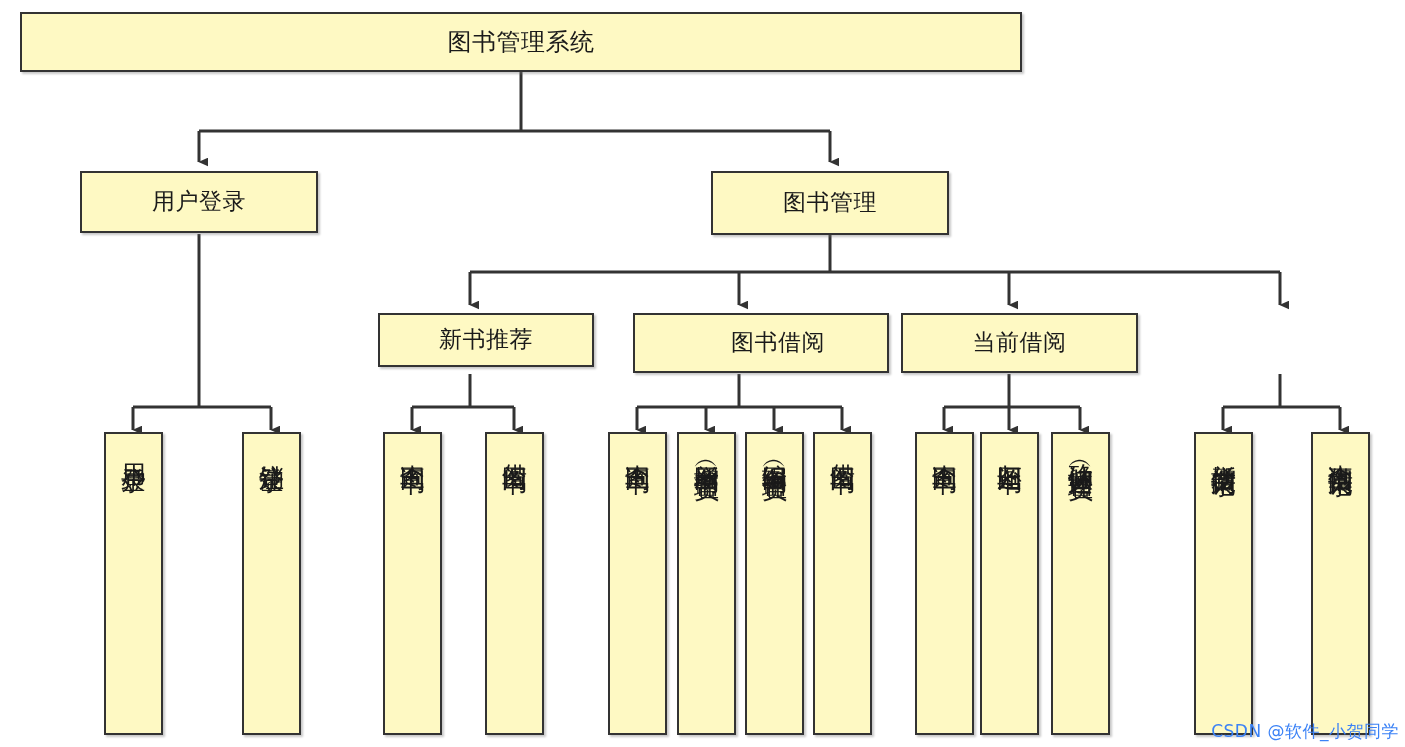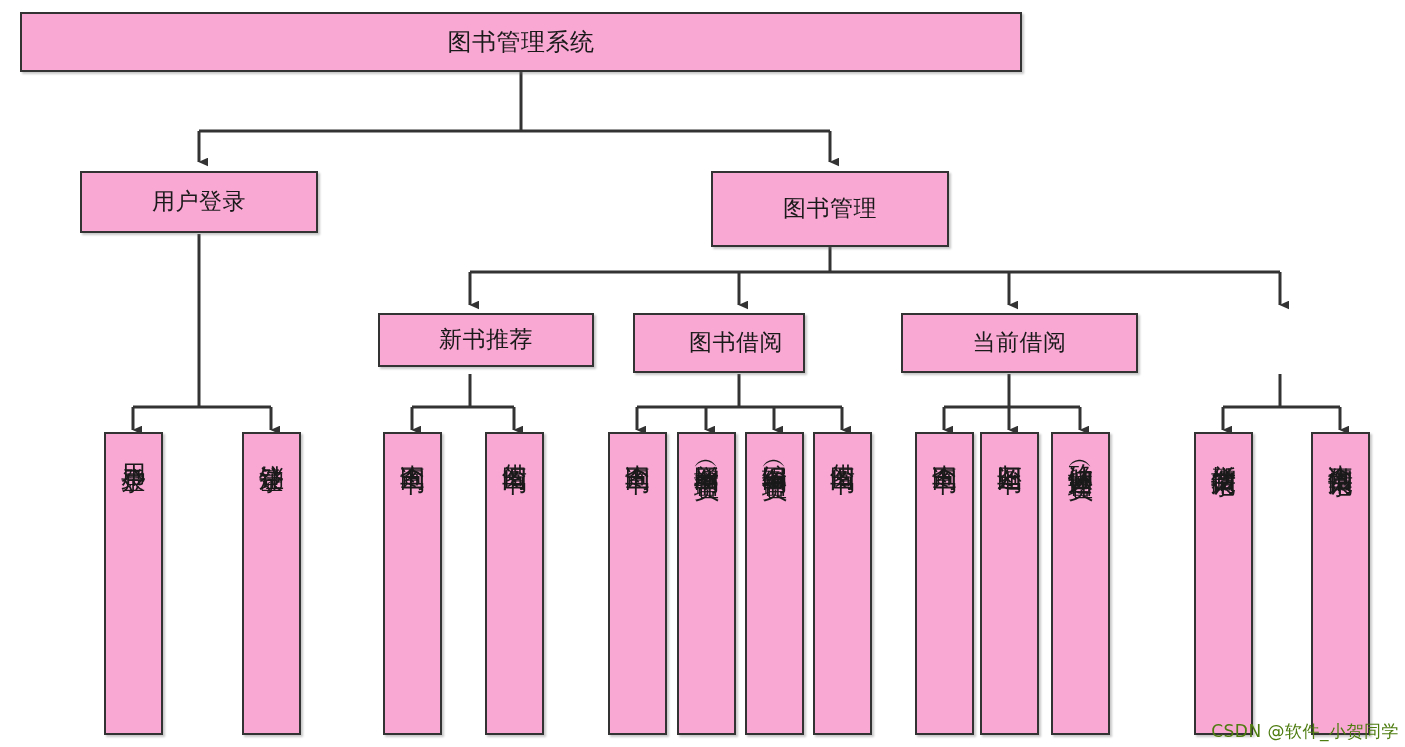--- a/index.html
+++ b/index.html
@@ -22,21 +22,21 @@
     position: absolute;
     left: 0;
     top: 0;
     width: 1405px;
     height: 747px;
     pointer-events: none;
   }
   .node {
     position: absolute;
     box-sizing: border-box;
-    background: #f9a8d4;
+    background: #fef9c3;
     border: 2px solid #333333;
     box-shadow: 2px 2px 2px rgba(120,120,120,0.40);
     display: flex;
     align-items: center;
     justify-content: center;
     color: #1a1a1a;
   }
   .node-label {
     display: block;
     text-align: center;
@@ -63,21 +63,21 @@
     font-size: 25px;
     line-height: 1.0;
     letter-spacing: 2px;
     white-space: nowrap;
   }
   .watermark {
     position: absolute;
     right: 6px;
     bottom: 4px;
     font-size: 17px;
-    color: #4d7c0f;
+    color: #3b82f6;
     font-family: "DejaVu Sans", "Liberation Sans", sans-serif;
     white-space: nowrap;
     letter-spacing: 0.5px;
   }
 </style>
 </head>
 <body>
 
 <div id="diagram-root">
 
@@ -147,29 +147,29 @@
   </svg>
 
   <div class="node root horizontal" style="left:20px; top:12px; width:1002px; height:60px;">
     <span class="node-label">图书管理系统</span>
   </div>
 
   <div class="node horizontal" style="left:80px; top:171px; width:238px; height:62px;">
     <span class="node-label">用户登录</span>
   </div>
 
-  <div class="node horizontal" style="left:711px; top:171px; width:238px; height:76px;">
+  <div class="node horizontal" style="left:711px; top:171px; width:238px; height:64px;">
     <span class="node-label">图书管理</span>
   </div>
 
   <div class="node horizontal" style="left:378px; top:313px; width:216px; height:54px;">
     <span class="node-label">新书推荐</span>
   </div>
 
-  <div class="node horizontal" style="left:633px; top:313px; width:172px; height:60px;padding-left:34px;">
+  <div class="node horizontal" style="left:633px; top:313px; width:256px; height:60px;padding-left:34px;">
     <span class="node-label">图书借阅</span>
   </div>
 
   <div class="node horizontal" style="left:901px; top:313px; width:237px; height:60px;">
     <span class="node-label">当前借阅</span>
   </div>
 
 
   <div class="node vertical" style="left:104px; top:432px; width:59px; height:303px;">
     <span class="node-label">用户登录</span>

